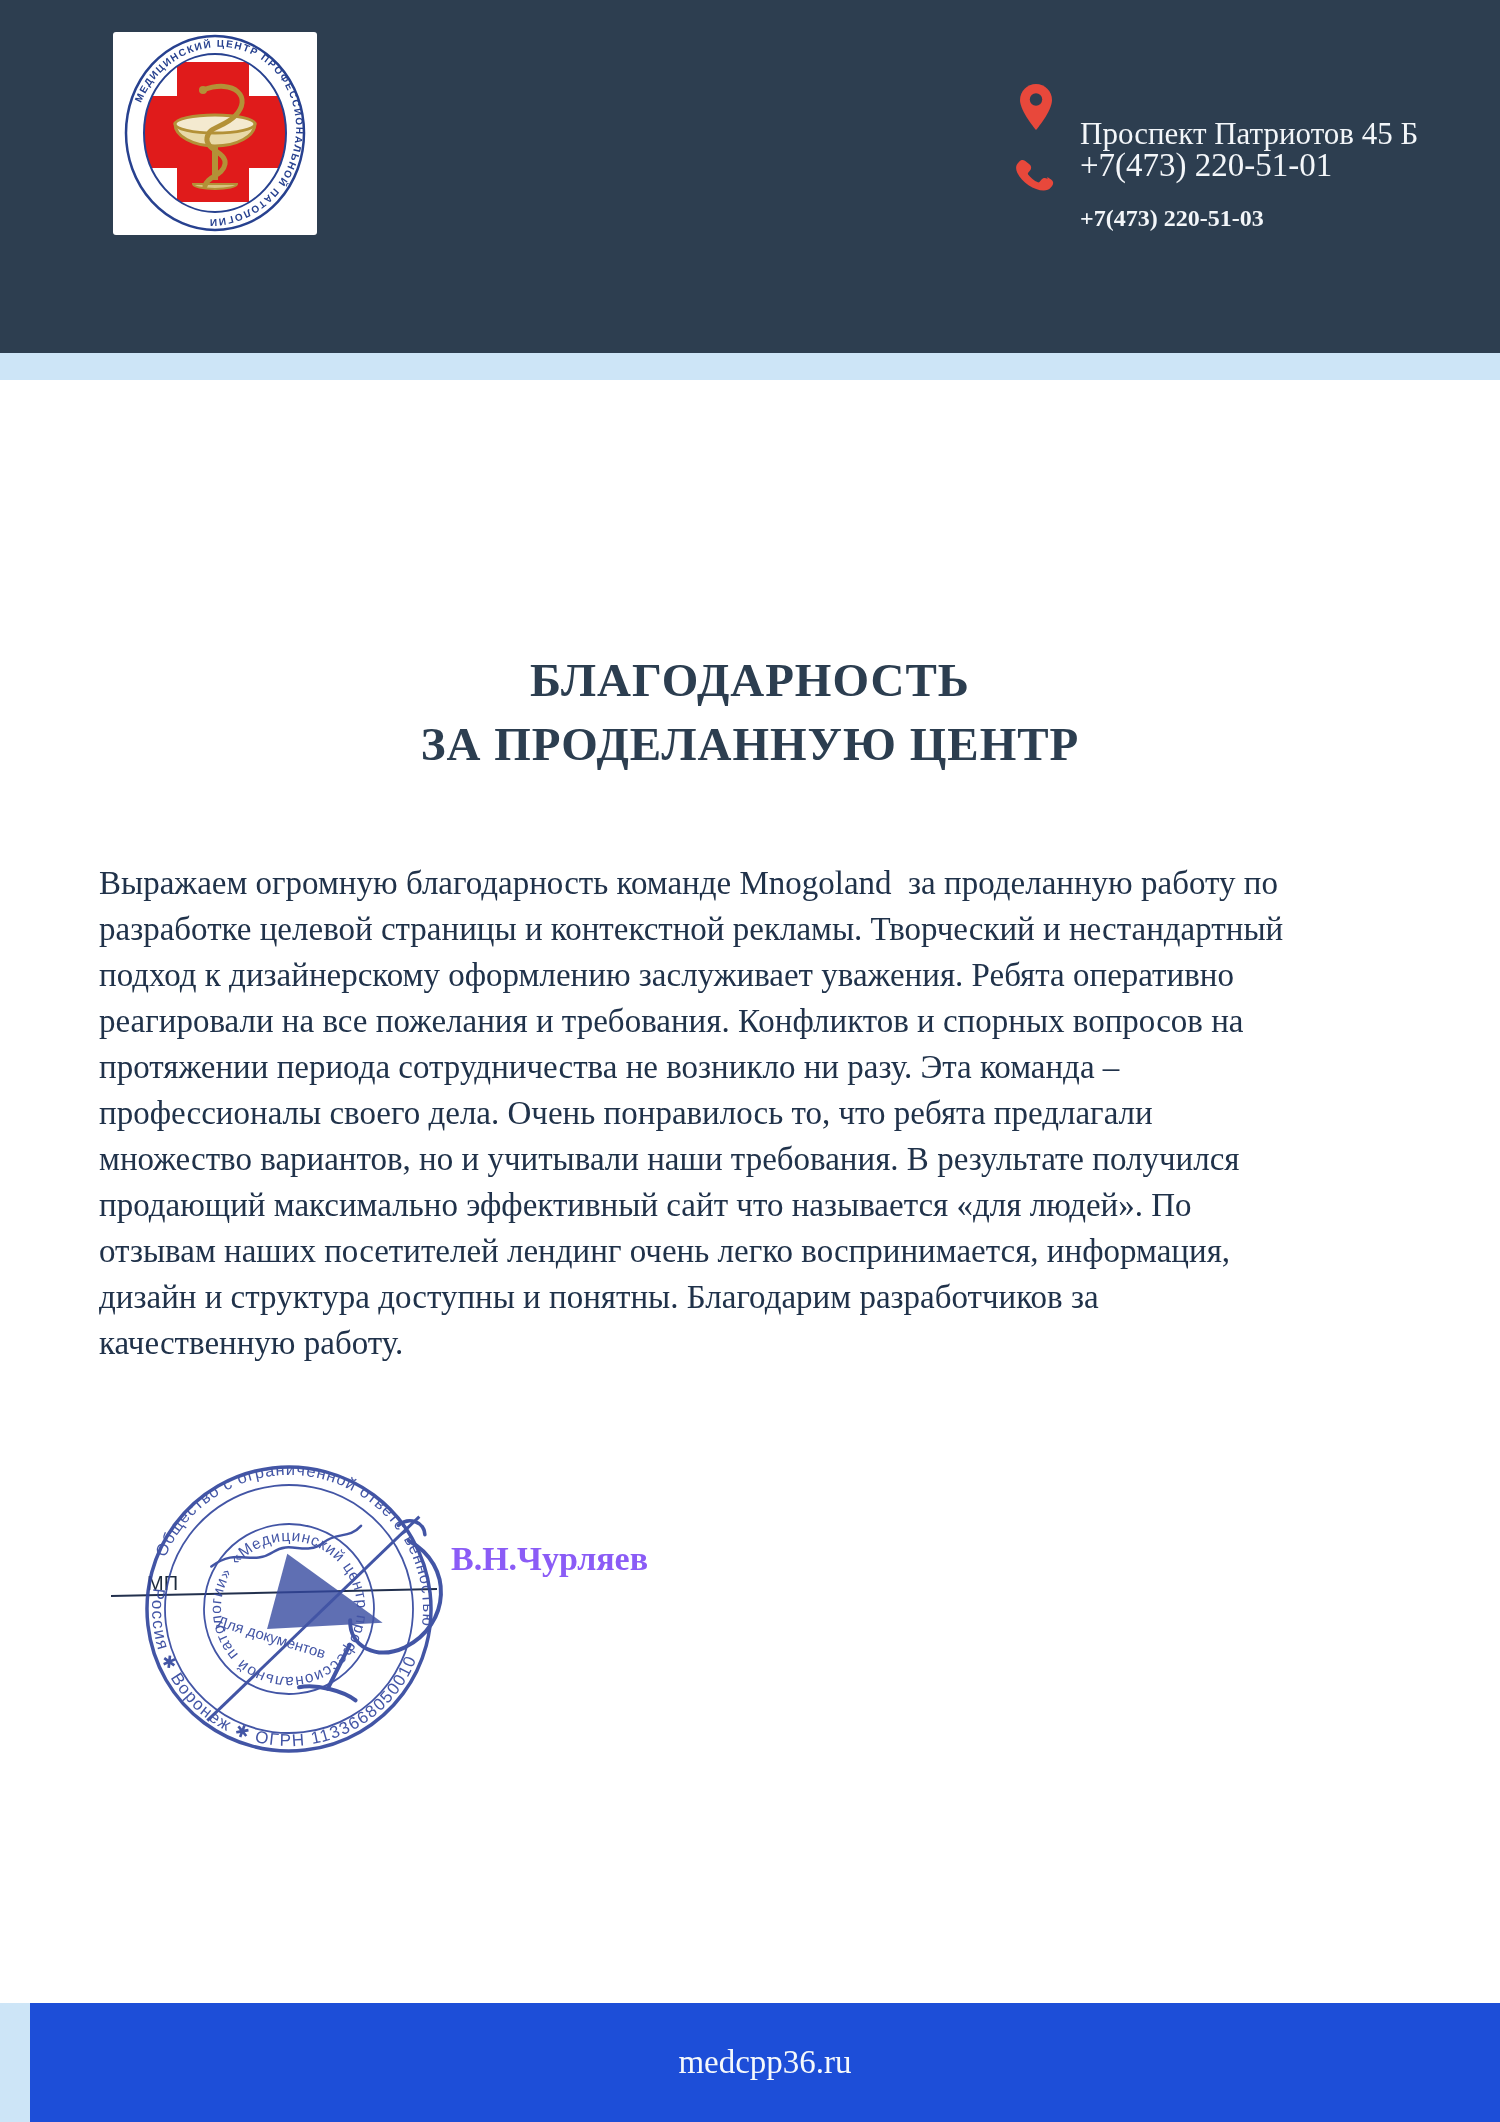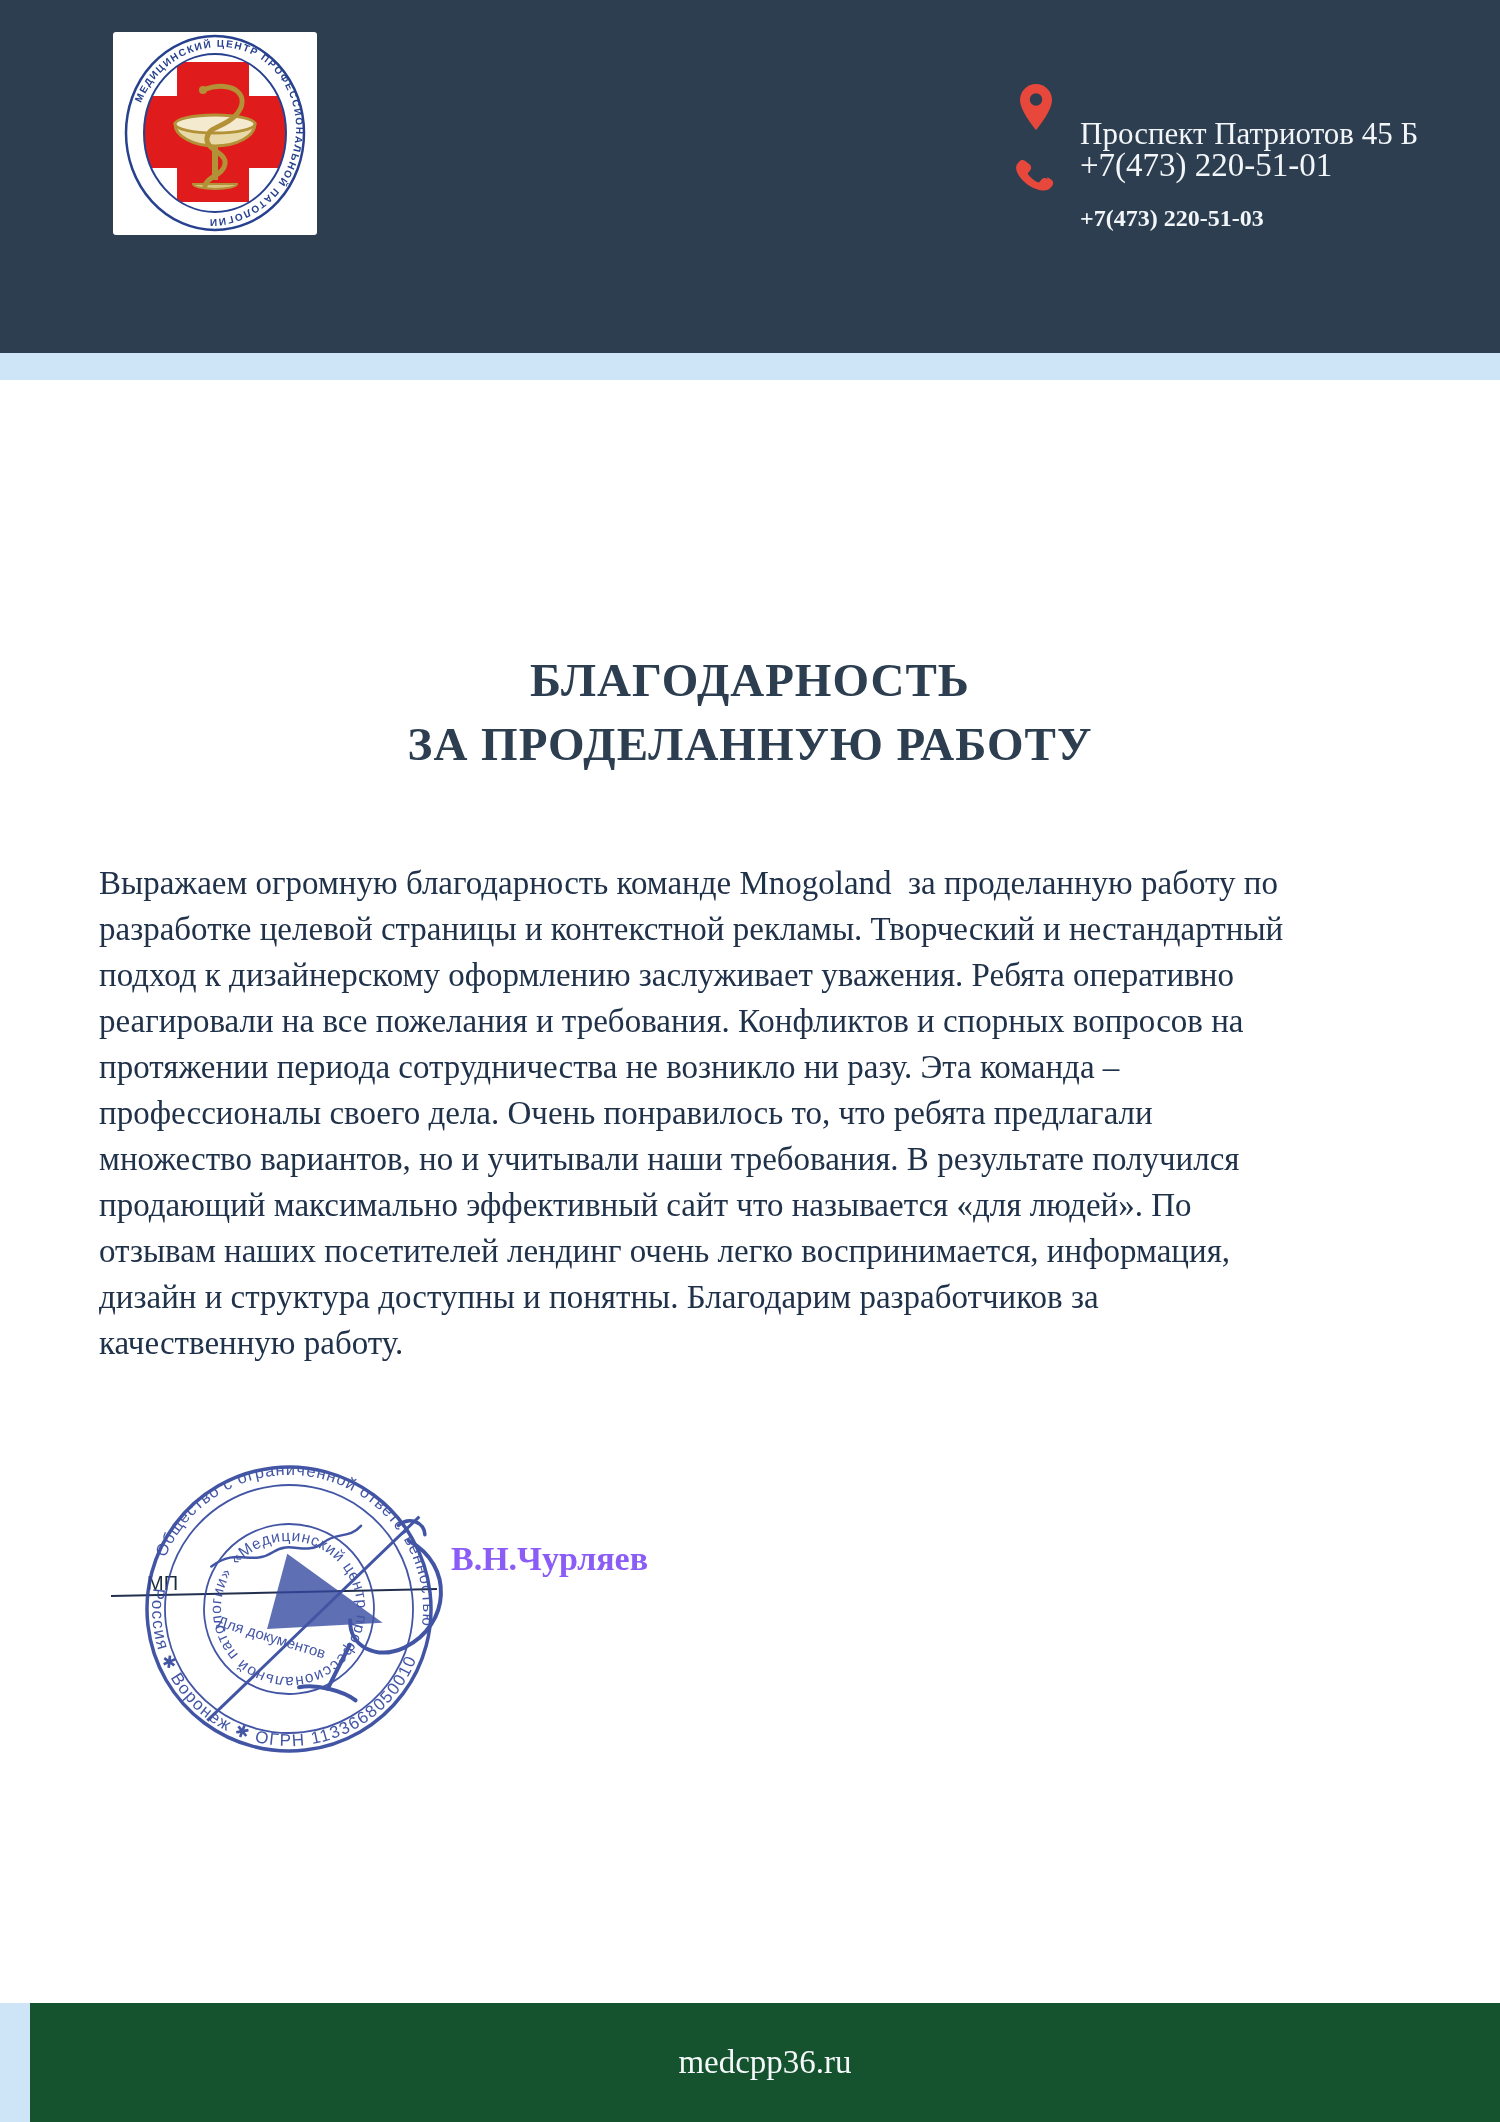--- a/index.html
+++ b/index.html
@@ -19,21 +19,21 @@
   .stripe{position:absolute;left:0;top:353px;width:1500px;height:27px;background:#cde5f7;}
   
   .title{position:absolute;left:0;top:648px;width:1500px;text-align:center;
          font-weight:700;font-size:47px;line-height:64px;color:#2c3e50;
          letter-spacing:1px;white-space:pre-line;}
   .body-text{position:absolute;left:99px;top:845px;width:1330px;font-size:33px;
              line-height:46px;color:#20324a;white-space:pre-wrap;margin-top:15px;}
   .signer{position:absolute;left:451px;top:1540px;font-size:34px;font-weight:700;color:#8b5cf6;}
   .stamp-svg{position:absolute;left:105px;top:1438px;}
   
-  .footer{position:absolute;left:30px;top:2003px;width:1470px;height:119px;background:#14532d;
+  .footer{position:absolute;left:30px;top:2003px;width:1470px;height:119px;background:#1d4ed8;
           display:flex;align-items:center;justify-content:center;}
   .footer-strip{position:absolute;left:0;top:2003px;width:30px;height:119px;background:#cde5f7;}
   .site{font-size:33px;color:#f5f8fb;}
 </style>
 </head>
 <body>
 
 <div class="page">
 
   <div class="header">
@@ -78,21 +78,21 @@
         <path d="M34.8 29.4c-1.9-1.9-4.4-1.9-6.2 0l-2.1 2.1c-.4.4-1.1.5-1.6.2-3.4-1.9-7-5.5-8.9-8.9-.3-.5-.2-1.2.2-1.6l2.1-2.1c1.9-1.9 1.9-4.4 0-6.2l-3.7-3.7c-1.9-1.9-4.4-1.9-6.2 0l-1.7 1.7c-2.1 2.1-2.6 5.3-1.3 9 1.8 4.9 5.3 9.8 9.9 13.7 4.6 3.8 9.8 6.3 14.3 6.9 3 .4 5.6-.3 7.3-2l1.7-1.7c1.9-1.9 1.9-4.4 0-6.2l-3.8-3.2z" fill="#e8483b"></path>
       </g>
     </svg>
     <div class="phone-text1">+7(473) 220-51-01</div>
     <div class="phone-text2">+7(473) 220-51-03</div>
   </div>
 
   <div class="stripe"></div>
 
   <div class="title">БЛАГОДАРНОСТЬ
-ЗА ПРОДЕЛАННУЮ РАБОТУ</div>
+ЗА ПРОДЕЛАННУЮ ЦЕНТР</div>
 
   <div class="body-text">Выражаем огромную благодарность команде Mnogoland  за проделанную работу по
 разработке целевой страницы и контекстной рекламы. Творческий и нестандартный
 подход к дизайнерскому оформлению заслуживает уважения. Ребята оперативно
 реагировали на все пожелания и требования. Конфликтов и спорных вопросов на
 протяжении периода сотрудничества не возникло ни разу. Эта команда –
 профессионалы своего дела. Очень понравилось то, что ребята предлагали
 множество вариантов, но и учитывали наши требования. В результате получился
 продающий максимально эффективный сайт что называется «для людей». По
 отзывам наших посетителей лендинг очень легко воспринимается, информация,

